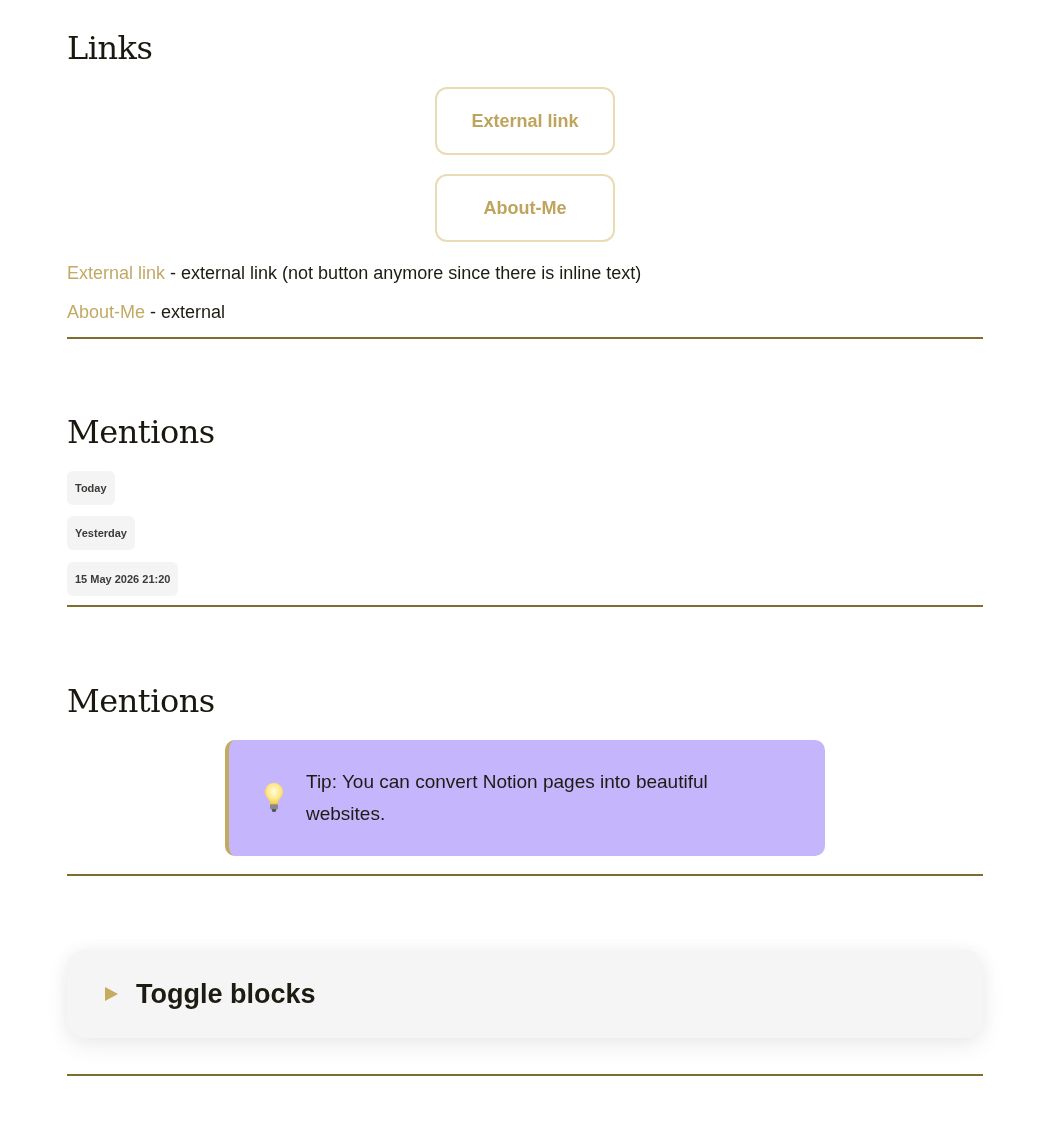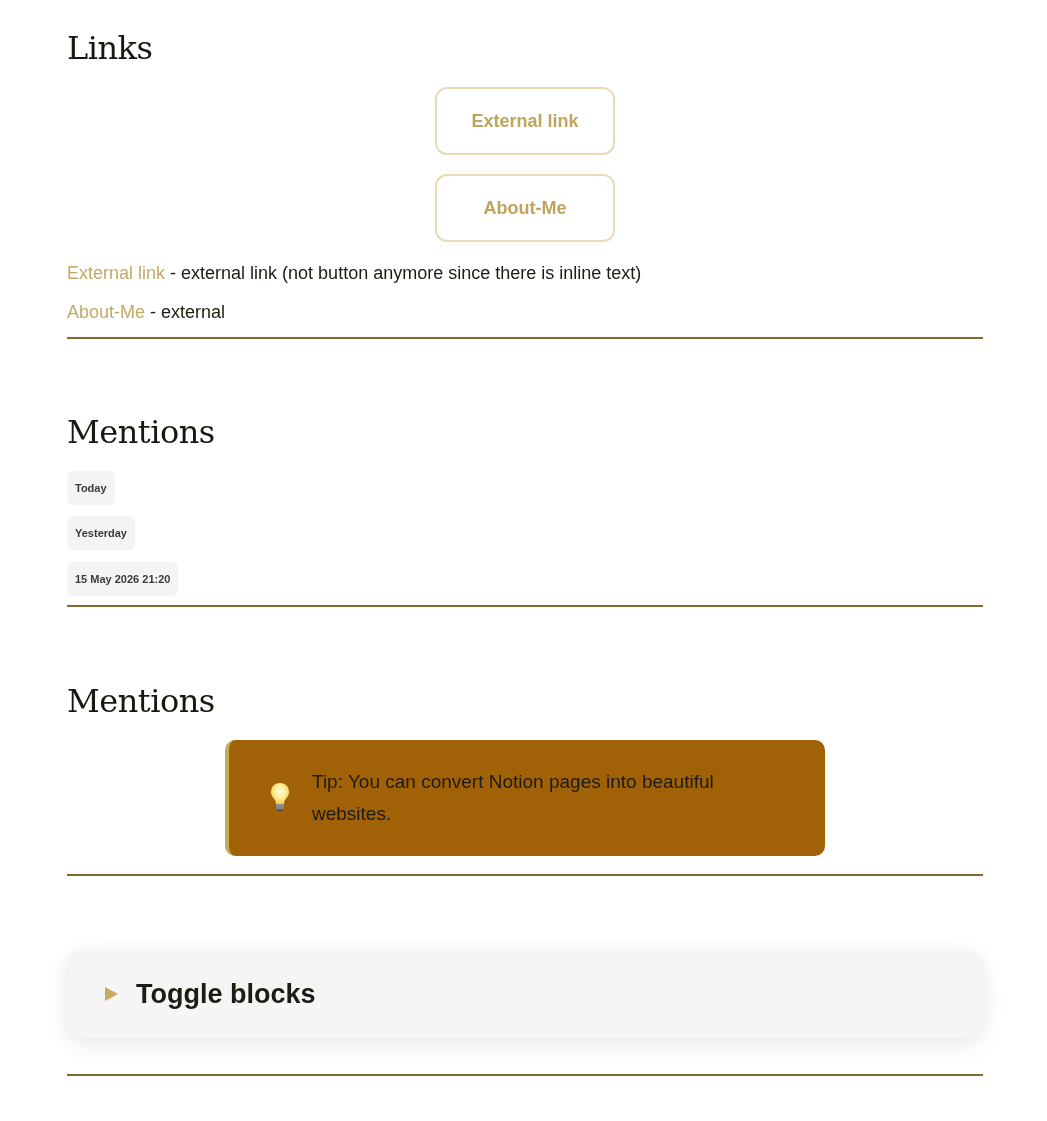--- a/index.html
+++ b/index.html
@@ -79,26 +79,25 @@
     display: flex;
     align-items: center;
     white-space: nowrap;
   }
   .callout {
     position: absolute;
     left: 158px;
     top: 740px;
     width: 600px;
     height: 116px;
-    background: #a16207;
+    background: #c4b5fd;
     border-left: 4px solid #c3aa5c;
     border-radius: 10px;
     display: flex;
     align-items: center;
-    padding-left: 6px;
   }
   .callout-icon {
     width: 30px;
     margin-left: 30px;
     display: flex;
     justify-content: center;
     align-items: center;
   }
   .callout-text {
     margin-left: 17px;

